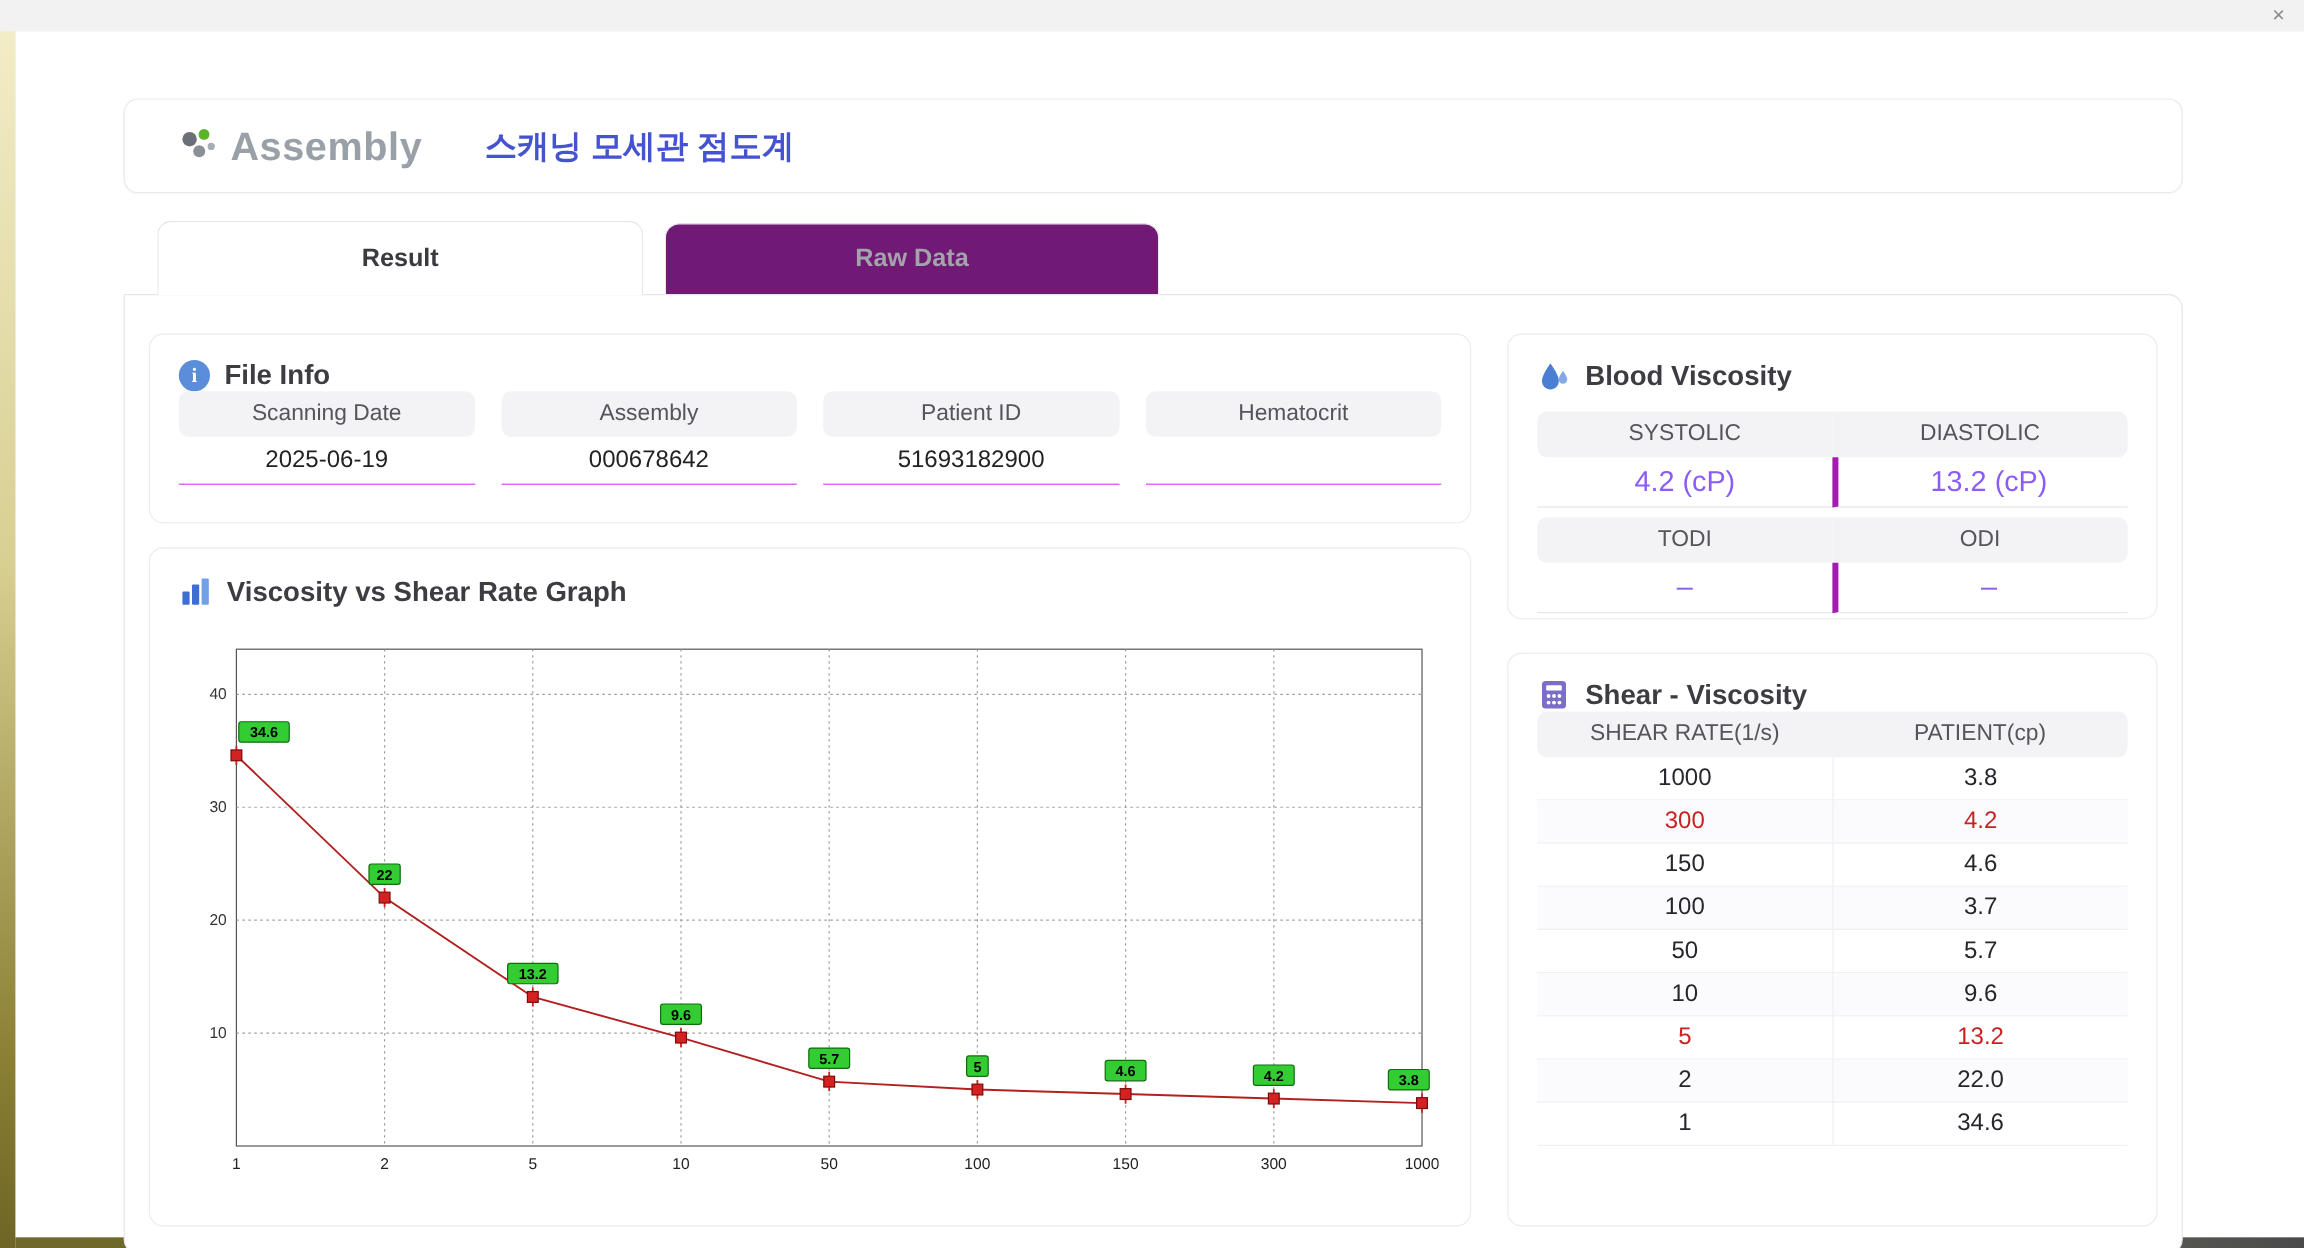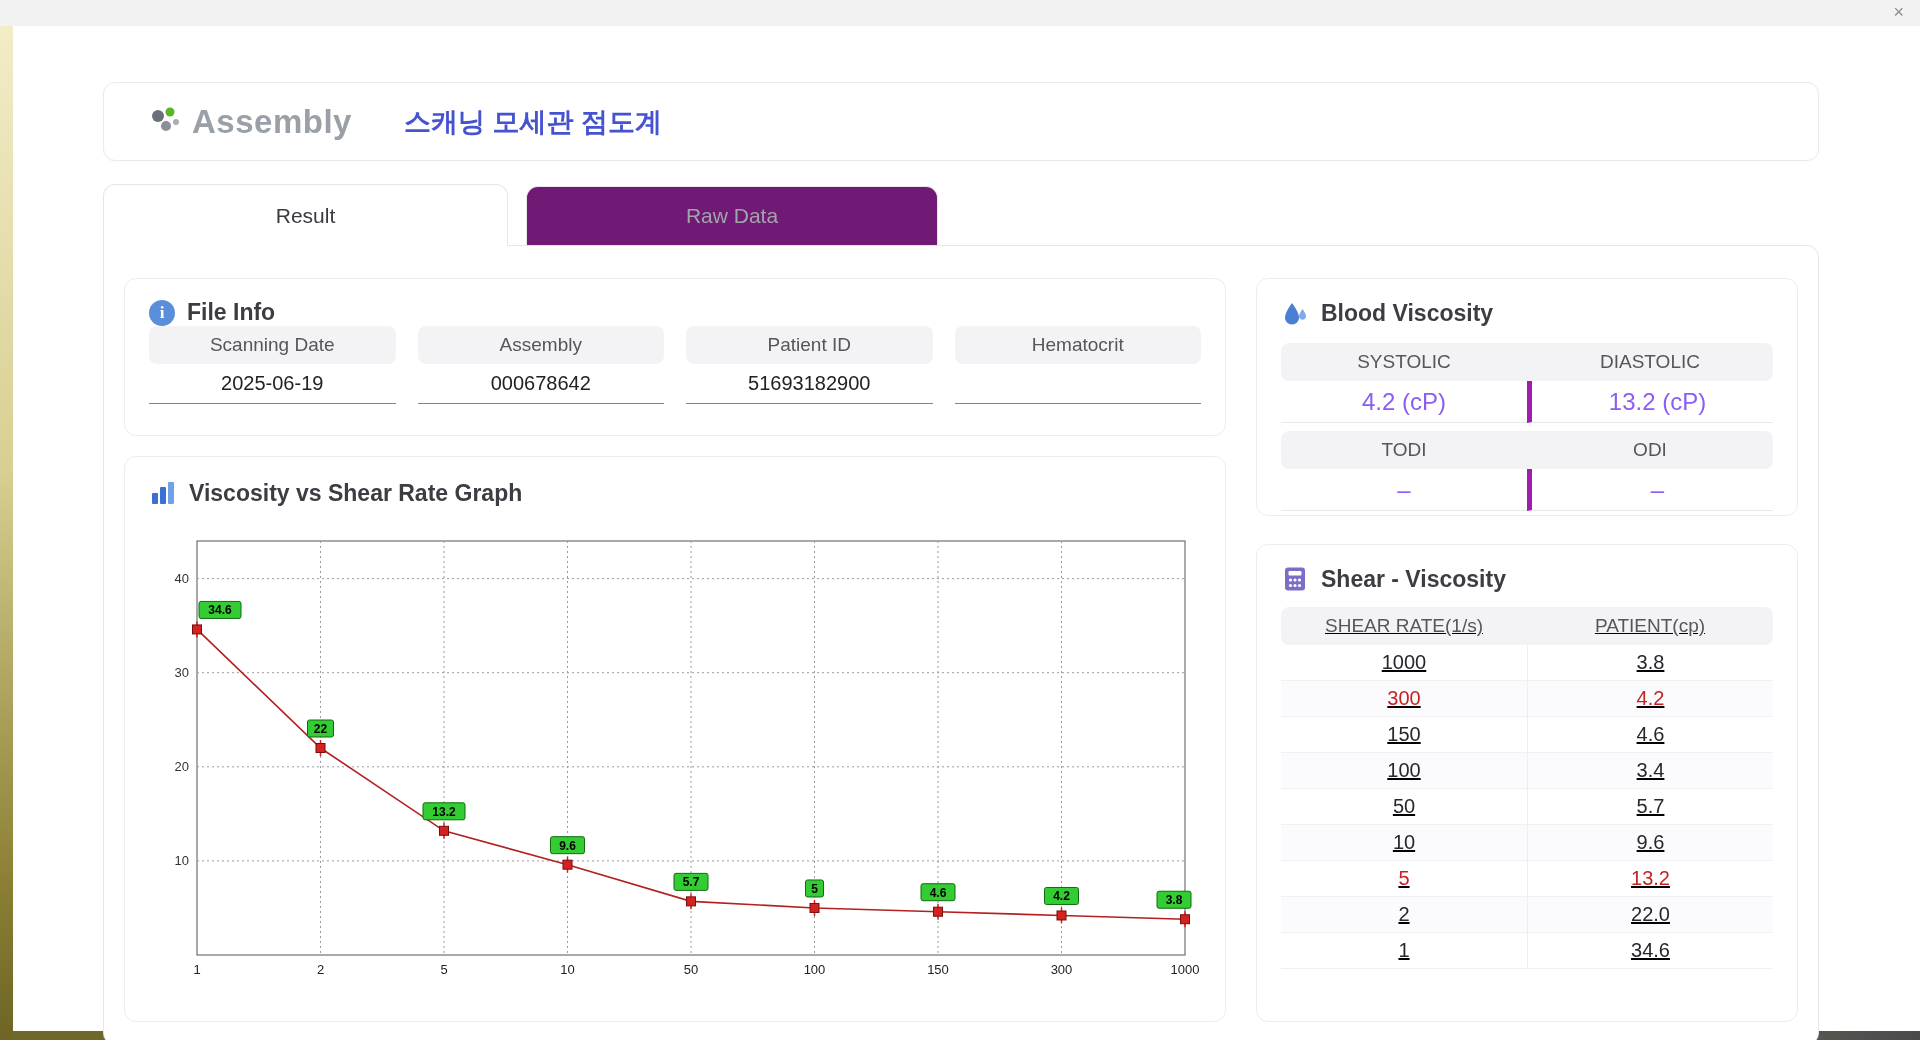--- a/index.html
+++ b/index.html
@@ -13,21 +13,21 @@
   .bottom-strip { position:absolute; left:13px; bottom:0; height:9px; right:0; background:linear-gradient(90deg,#6e682a 0%, #756d2e 65%, #5a5a55 92%, #4a4a4a 100%); }
   .sheet { position:absolute; left:13px; top:26px; right:0; bottom:9px; background:#ffffff; }
 
   
   .header-card { position:absolute; left:90px; top:56px; width:1716px; height:79px; border:1px solid #e9e9ee; border-radius:12px; background:#fff; display:flex; align-items:center; padding-left:42px; box-shadow:0 1px 2px rgba(0,0,0,0.02); }
   .logo { display:flex; align-items:center; gap:6px; }
   .logo-text { font-size:33px; font-weight:bold; color:#9aa0a8; letter-spacing:0.5px; }
   .app-title { margin-left:52px; font-size:27px; font-weight:bold; color:#4653d0; }
 
   
-  .tab { position:absolute; display:flex; align-items:center; justify-content:center; font-size:21px; font-weight:normal; cursor:pointer; }
+  .tab { position:absolute; display:flex; align-items:center; justify-content:center; font-size:21px; font-weight:bold; cursor:pointer;margin-left:28px; }
   .tab-active { left:90px; top:158px; width:405px; height:62px; background:#ffffff; border:1px solid #e6e6ea; border-bottom:none; border-radius:12px 12px 0 0; color:#3a3a40; z-index:3; }
   .tab-inactive { left:513px; top:160px; width:412px; height:59px; background:#701a75; border:1px solid #e9e9ed; border-bottom:none; border-radius:12px 12px 0 0; color:#a3a3ab; z-index:1; }
 
   
   .panel { position:absolute; left:90px; top:219px; width:1716px; height:800px; background:#fff; border:1px solid #e6e6ea; border-radius:0 12px 12px 12px; z-index:2; }
 
   .card { position:absolute; background:#fff; border:1px solid #ececf1; border-radius:12px; }
   .card-title { display:flex; align-items:center; gap:12px; font-size:23px; font-weight:bold; color:#3c3c42; }
 
   
@@ -52,21 +52,21 @@
   .bv-row { display:flex;justify-content:space-between; }
   .bv-cell { width:50%; display:flex; align-items:center; justify-content:center; }
   .bv-head { background:#f3f3f6; height:38px; font-size:19px; color:#55555c; }
   .bv-head:first-child { border-radius:8px 0 0 8px; }
   .bv-head:last-child { border-radius:0 8px 8px 0; }
   .bv-val { height:42px; font-size:24px; color:#8b5cf6; border-bottom:1px solid #e7e7ec; }
   .bv-val + .bv-val { border-left:5px solid #a21caf;padding-left:10px; }
 
   
   .card-shear { left:1152px; top:298px; width:542px; height:478px; padding:20px 24px 12px 24px; }
-  .sv-table { margin-top:14px; width:100%;text-decoration:underline; }
+  .sv-table { width:100%; }
   .sv-head { display:flex; background:#f3f3f6; border-radius:8px; height:38px; }
   .sv-head div { width:50%; display:flex; align-items:center; justify-content:center; font-size:19px; color:#55555c; }
   .sv-row { display:flex; height:36px; border-bottom:1px solid #f0f0f3; }
   .sv-row:nth-child(even) { background:#fbfbfd; }
   .sv-row div { width:50%; display:flex; align-items:center; justify-content:center; font-size:20px; color:#26262c; }
   .sv-row div + div { border-left:1px solid #eeeef2; }
 </style>
 </head>
 <body>
 
@@ -258,21 +258,21 @@
               <div class="sv-row">
                 <div style="color: rgb(198, 34, 34);">300</div>
                 <div style="color: rgb(198, 34, 34);">4.2</div>
               </div>
               <div class="sv-row">
                 <div>150</div>
                 <div>4.6</div>
               </div>
               <div class="sv-row">
                 <div>100</div>
-                <div>3.4</div>
+                <div>3.7</div>
               </div>
               <div class="sv-row">
                 <div>50</div>
                 <div>5.7</div>
               </div>
               <div class="sv-row">
                 <div>10</div>
                 <div>9.6</div>
               </div>
               <div class="sv-row">

